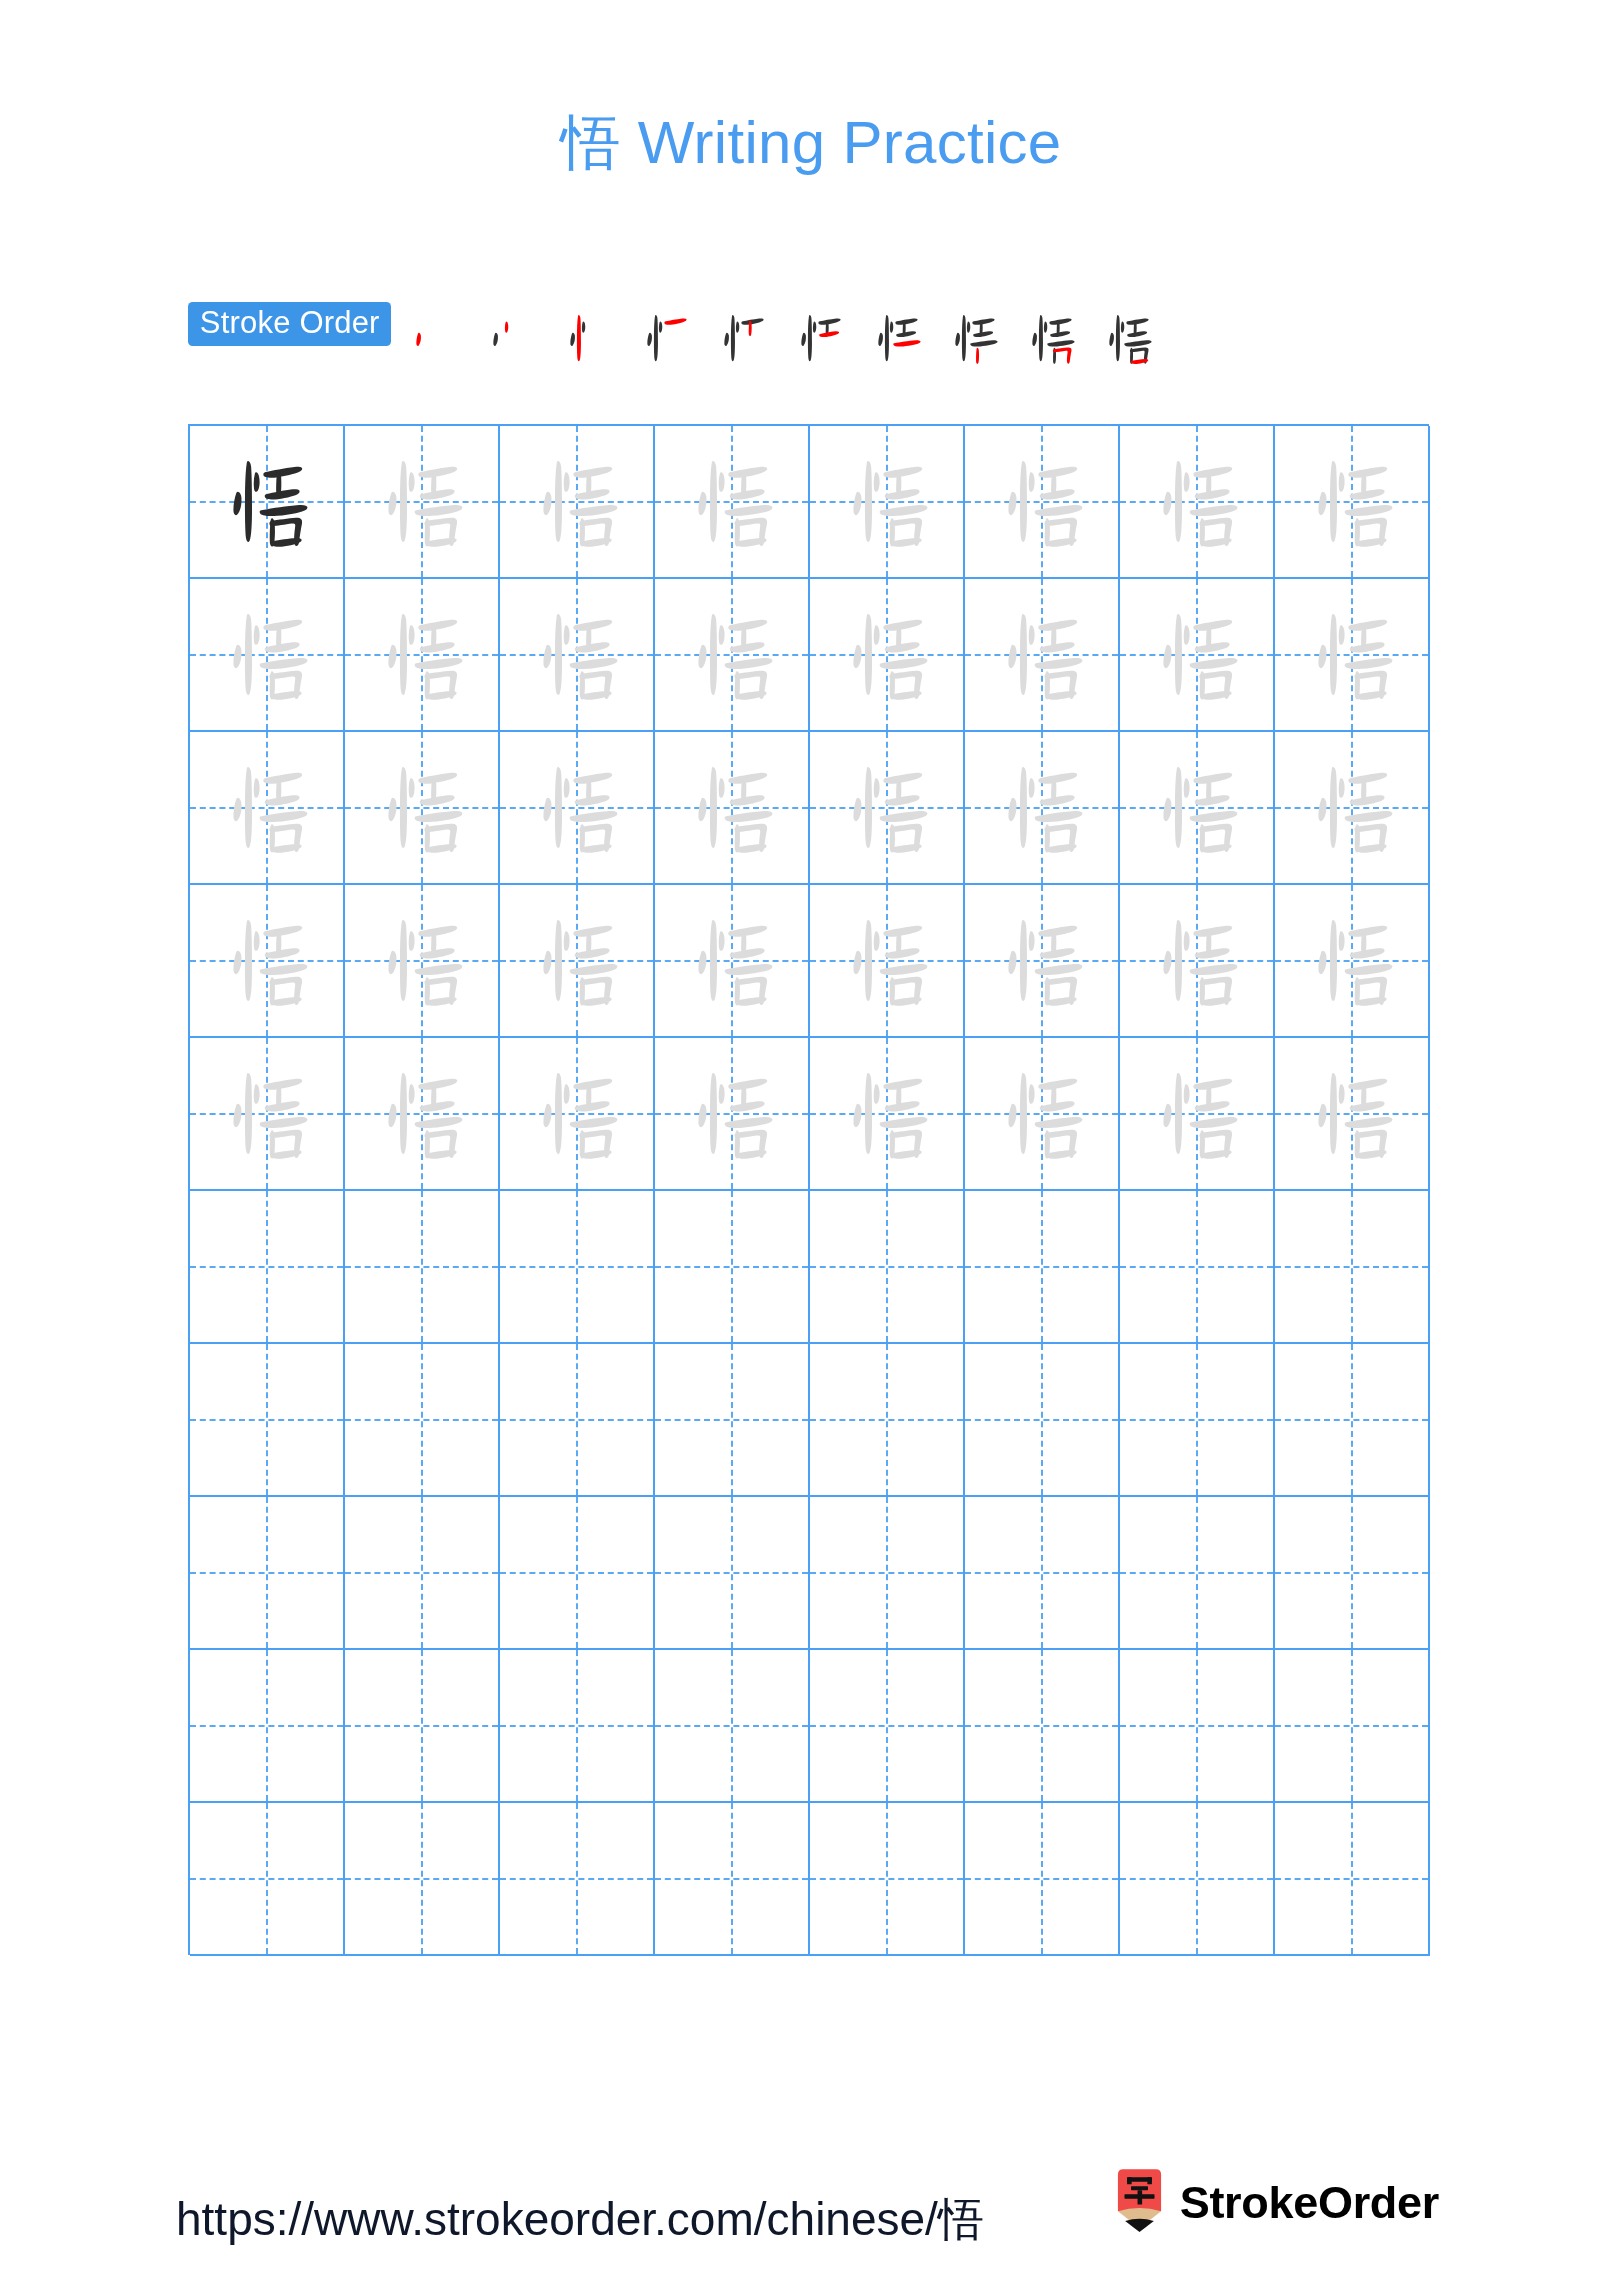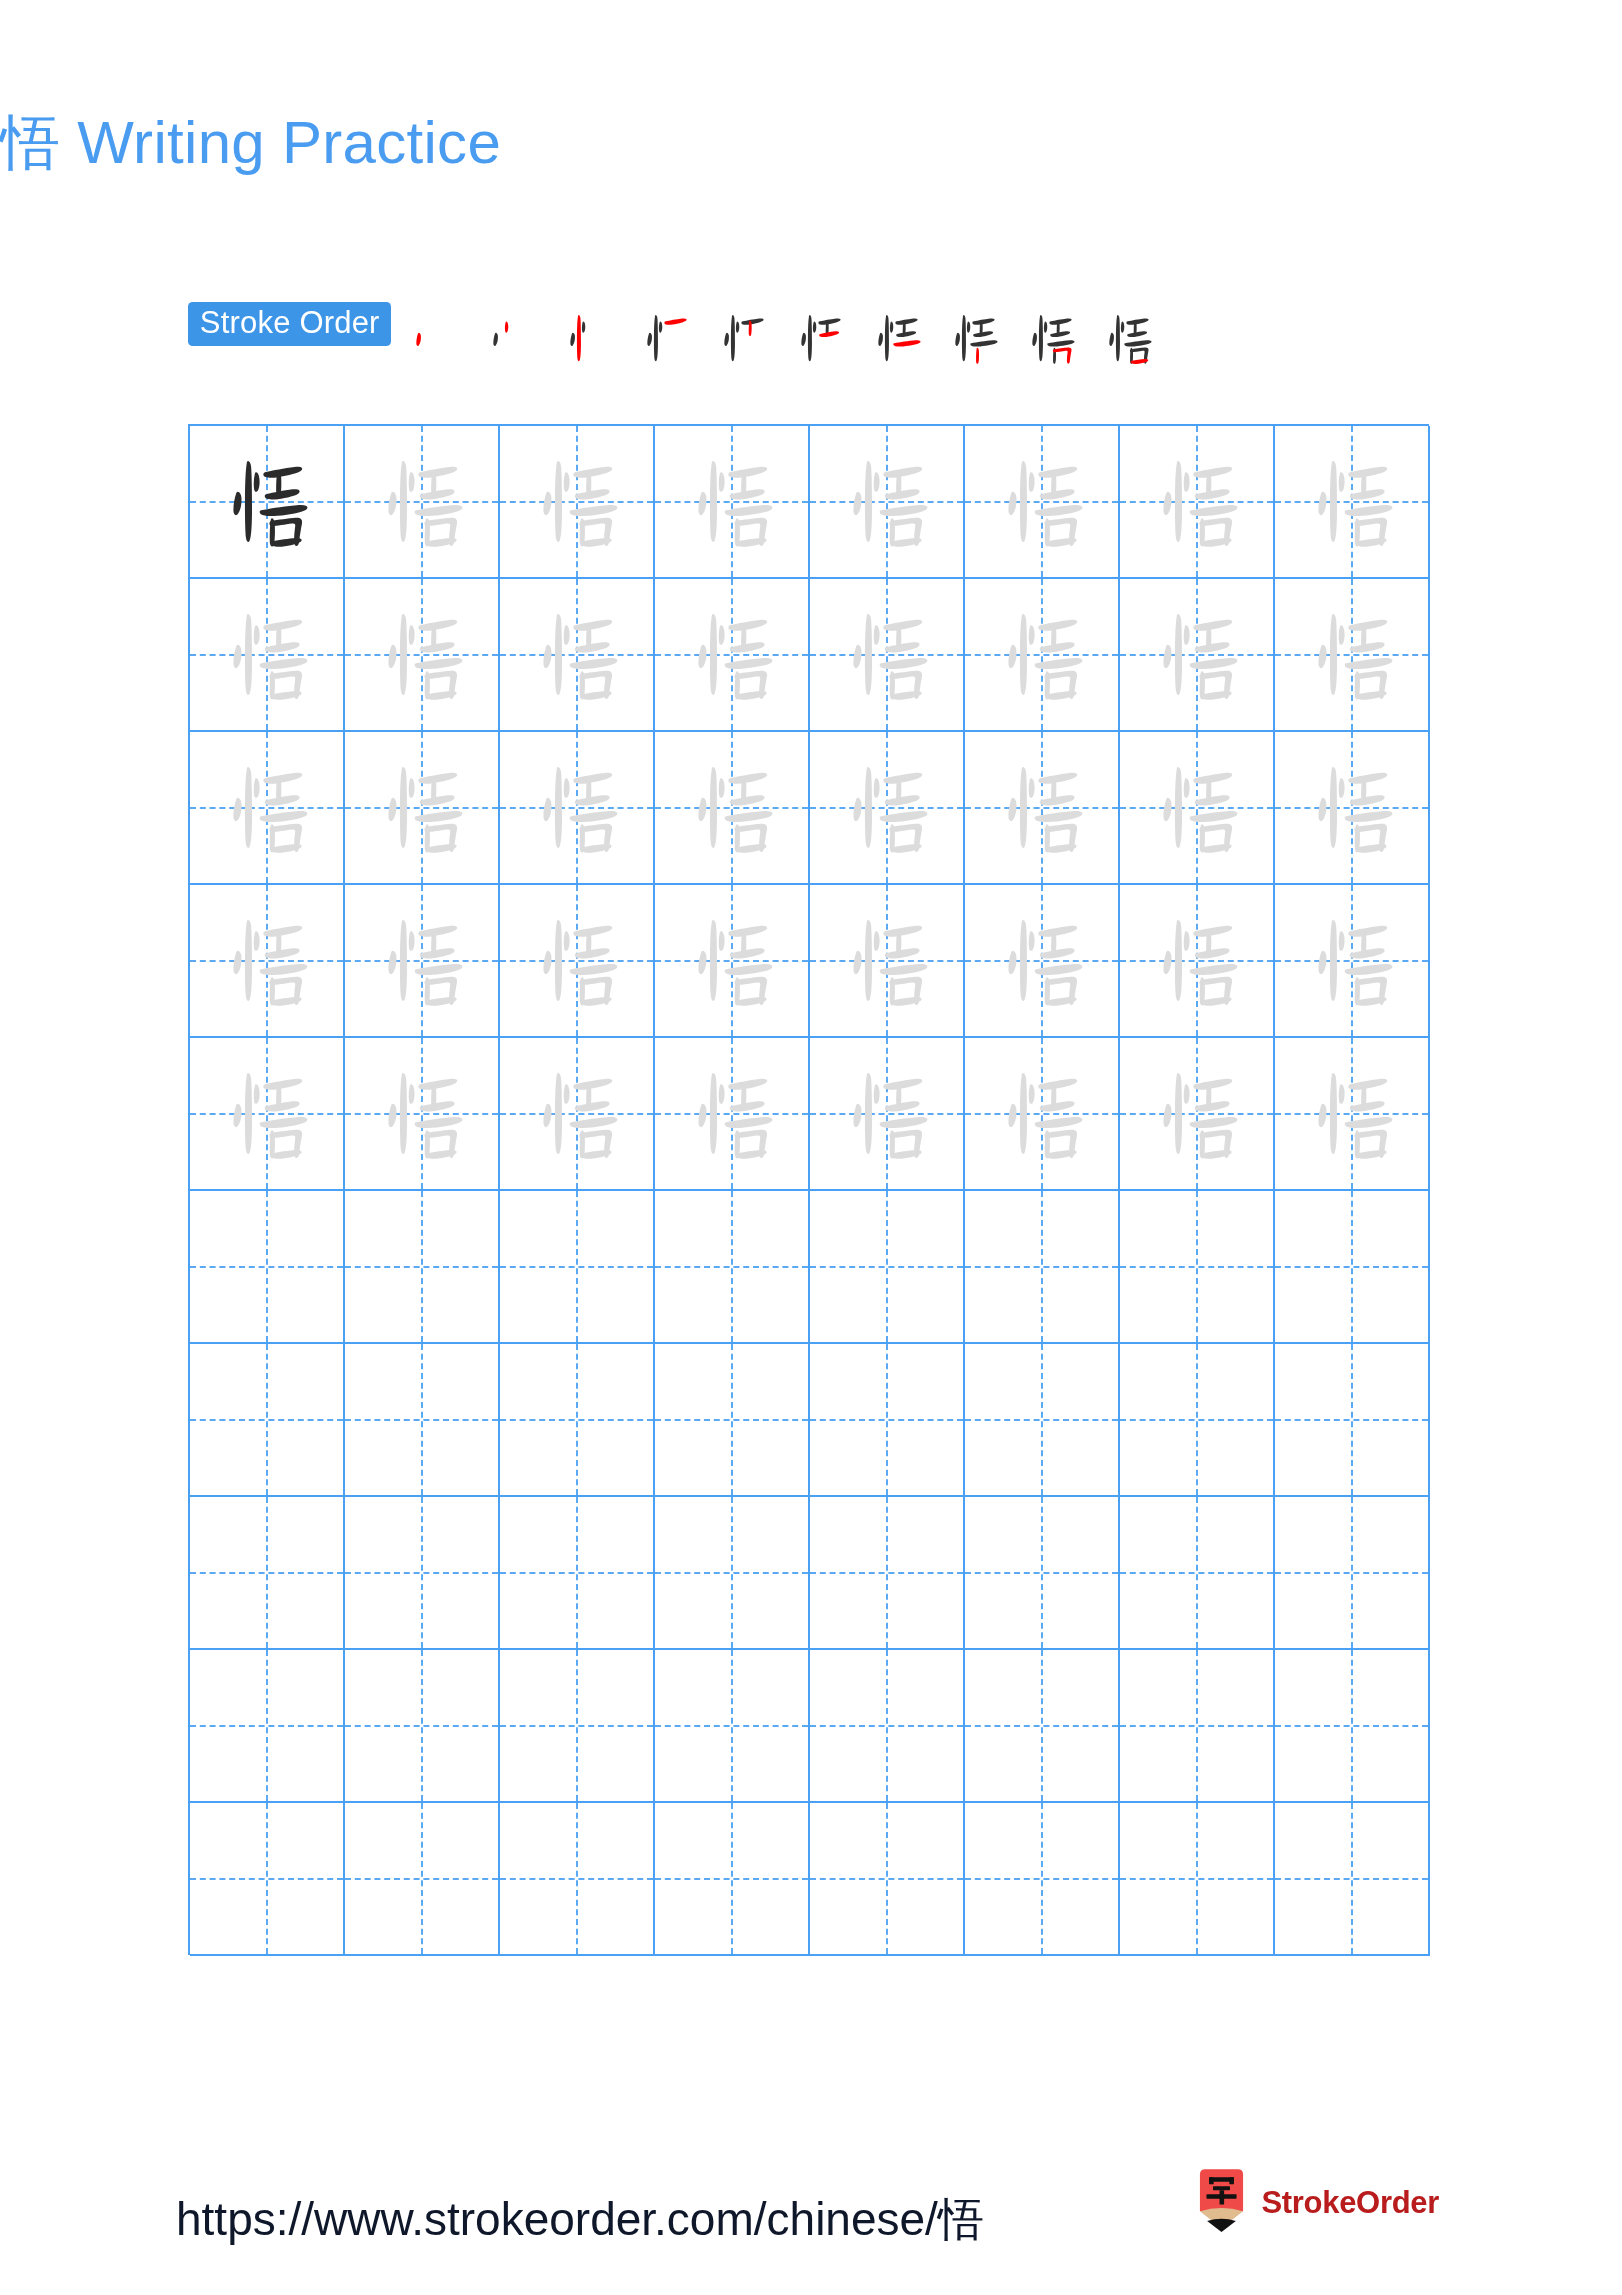--- a/index.html
+++ b/index.html
@@ -18,21 +18,21 @@
     background: #ffffff;
     overflow: hidden;
   }
 
   
   .title {
     position: absolute;
     top: 110px;
     left: 0;
     width: 1622px;
-    text-align: left;
+    text-align: center;
     font-size: 60px;
     font-weight: 400;
     color: #4a9cf0;
     letter-spacing: 0.3px;
     line-height: 1.1;
     white-space: nowrap;
   }
 
   
   .stroke-order-row {
@@ -165,23 +165,23 @@
     gap: 14.4px;
   }
 
   .brand-logo {
     width: 51px;
     height: 68px;
     display: block;
   }
 
   .brand-name {
-    font-size: 31px;
+    font-size: 45px;
     font-weight: bold;
-    color: #b91c1c;
+    color: #000000;
     letter-spacing: -0.3px;
     line-height: 1;
     white-space: nowrap;
   }
 </style>
 </head>
 <body>
 
 <div class="page">
 

